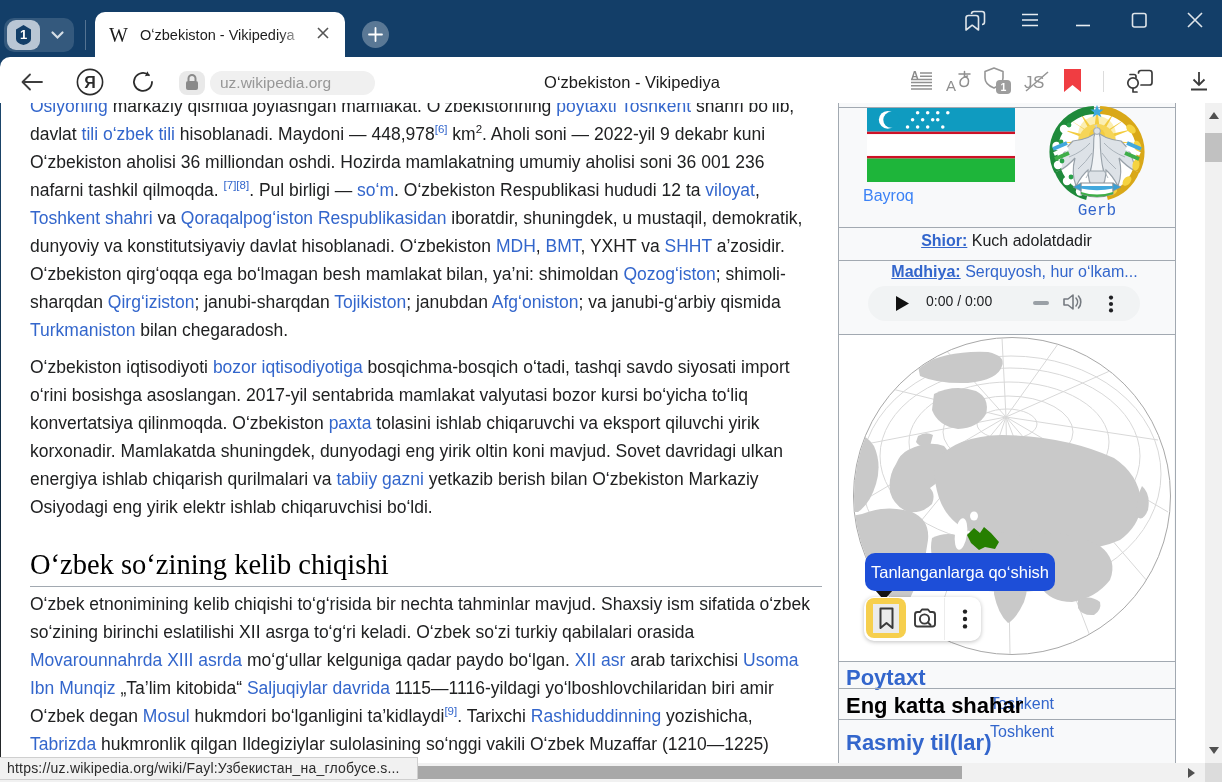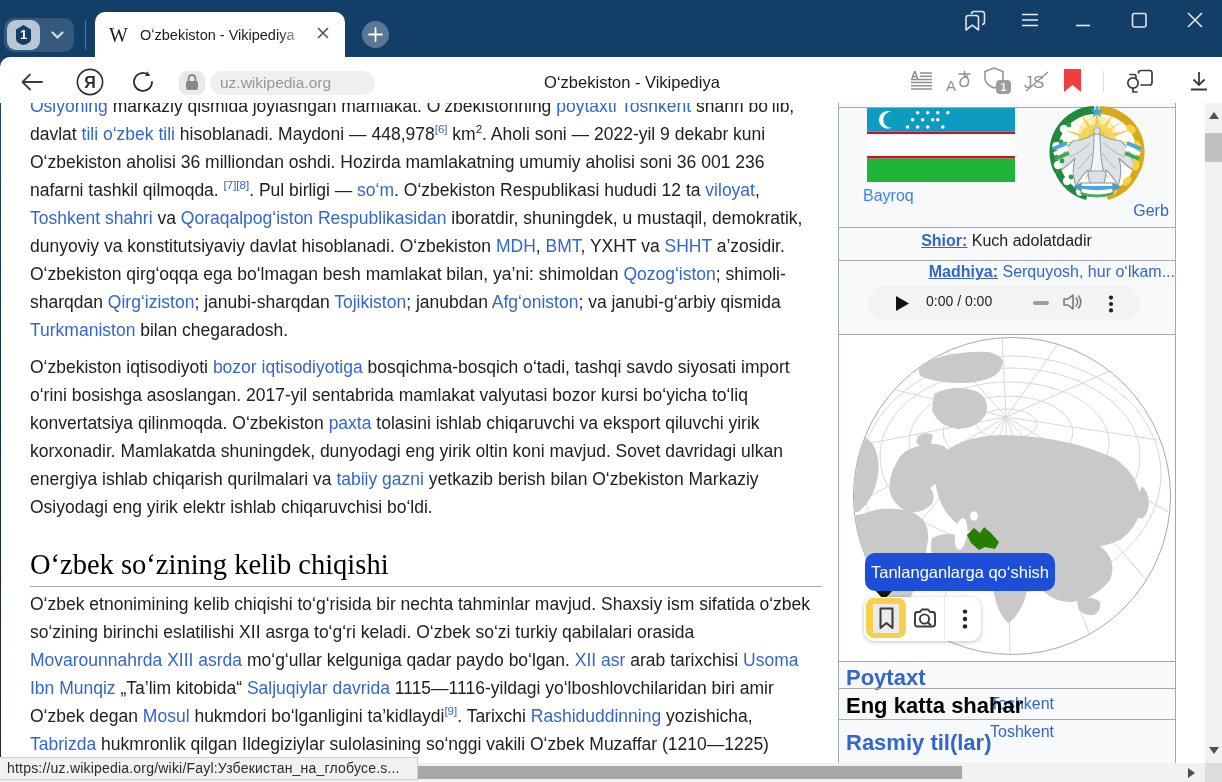--- a/index.html
+++ b/index.html
@@ -287,25 +287,25 @@
       <path d="M96 44 L82 38" stroke="#42a8dd"></path>
       <path d="M95 49 L81 43" stroke="#fff"></path>
       <path d="M94 54 L80 48" stroke="#3fae49"></path>
     </g>
 <path d="M52 0 L53.8 4.6 L58.7 4.6 L54.8 7.6 L56.4 12.3 L52 9.5 L47.6 12.3 L49.2 7.6 L45.3 4.6 L50.2 4.6 Z" fill="#3fa8dd"></path>
 <path d="M36 78 H68 V89 Q52 95 36 89 Z" fill="#fff" stroke="#8a9096" stroke-width="1.1"></path>
 <path d="M36 81 H68 V83.5 Q52 87 36 83.5 Z" fill="#42a8dd"></path>
 <path d="M36 87 Q52 92 68 87 V89 Q52 95 36 89 Z" fill="#3fae49"></path>
 <path d="M36 78 L28 82 L36 86 Z M68 78 L76 82 L68 86 Z" fill="#3a9fd4" stroke="#8a9096" stroke-width="0.7"></path>
 </svg>
-<div class="ibx" style="left:1099px;top:202px;width:104px;text-align:center;color:#3366cc;">Gerb</div>
+<div class="ibx" style="left:1045px;top:202px;width:104px;text-align:center;color:#3366cc;font-family:Liberation Mono, monospace;">Gerb</div>
 <div class="isep" style="top:227px"></div>
 <div class="ibx" style="left:838px;top:232px;width:337px;text-align:center;"><span class="bluebold">Shior:</span> Kuch adolatdadir</div>
 <div class="isep" style="top:260px"></div>
-<div class="ibx" style="left:838px;top:263px;width:337px;text-align:right;"><span class="bluebold">Madhiya:</span> <span style="color:#3366cc">Serquyosh, hur oʻlkam...</span></div>
+<div class="ibx" style="left:838px;top:263px;width:337px;text-align:center;padding-left:8px;"><span class="bluebold">Madhiya:</span> <span style="color:#3366cc">Serquyosh, hur oʻlkam...</span></div>
 <div class="abs" id="player"></div>
 <svg class="abs" style="left:896px;top:296px" width="13" height="15" viewBox="0 0 13 15">
     <path d="M0 0 L13 7.5 L0 15 Z" fill="#111"></path>
   </svg>
 <div class="abs" style="left:926px;top:293px;font-size:14px;color:#202124;">0:00 / 0:00</div>
 <div class="abs" style="left:1033px;top:301px;width:16px;height:4px;border-radius:2px;background:#9aa0a6;"></div>
 <svg class="abs" style="left:1063px;top:294px" width="20" height="16" viewBox="0 0 20 16">
     <path d="M1 5 H5 L10 1 V15 L5 11 H1 Z" fill="none" stroke="#757a80" stroke-width="1.6" stroke-linejoin="round"></path>
     <path d="M13 4 a6 6 0 0 1 0 8 M15.5 2 a9 9 0 0 1 0 12" stroke="#757a80" stroke-width="1.6" fill="none" stroke-linecap="round"></path>
   </svg>

